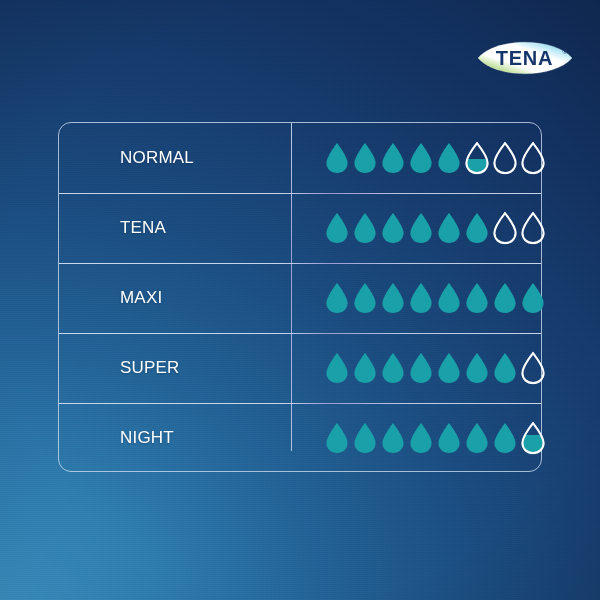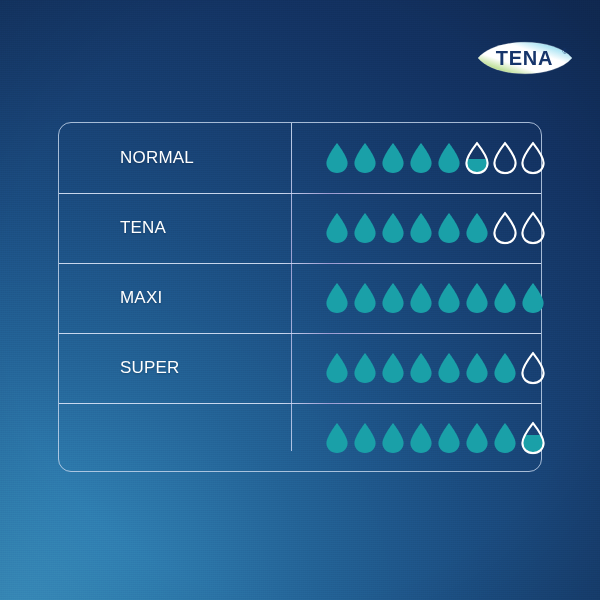--- a/index.html
+++ b/index.html
@@ -344,20 +344,21 @@
           </span>
         <span class="drop">
             <svg viewBox="0 0 26 33">
               <path d="M13 1.6 C13 1.6 2.4 15.2 2.4 21.6 C2.4 27.6 7.2 31.6 13 31.6 C18.8 31.6 23.6 27.6 23.6 21.6 C23.6 15.2 13 1.6 13 1.6 Z" fill="none" stroke="#ffffff" stroke-width="2.1"></path>
             </svg>
           </span>
       </span>
     </div>
 
     <div class="row">
+      <span class="row-label">NIGHT</span>
       <span class="drops">
         <span class="drop">
             <svg viewBox="0 0 26 33">
               <path d="M13 1.6 C13 1.6 2.4 15.2 2.4 21.6 C2.4 27.6 7.2 31.6 13 31.6 C18.8 31.6 23.6 27.6 23.6 21.6 C23.6 15.2 13 1.6 13 1.6 Z" fill="#1aa0a8"></path>
             </svg>
           </span>
         <span class="drop">
             <svg viewBox="0 0 26 33">
               <path d="M13 1.6 C13 1.6 2.4 15.2 2.4 21.6 C2.4 27.6 7.2 31.6 13 31.6 C18.8 31.6 23.6 27.6 23.6 21.6 C23.6 15.2 13 1.6 13 1.6 Z" fill="#1aa0a8"></path>
             </svg>

